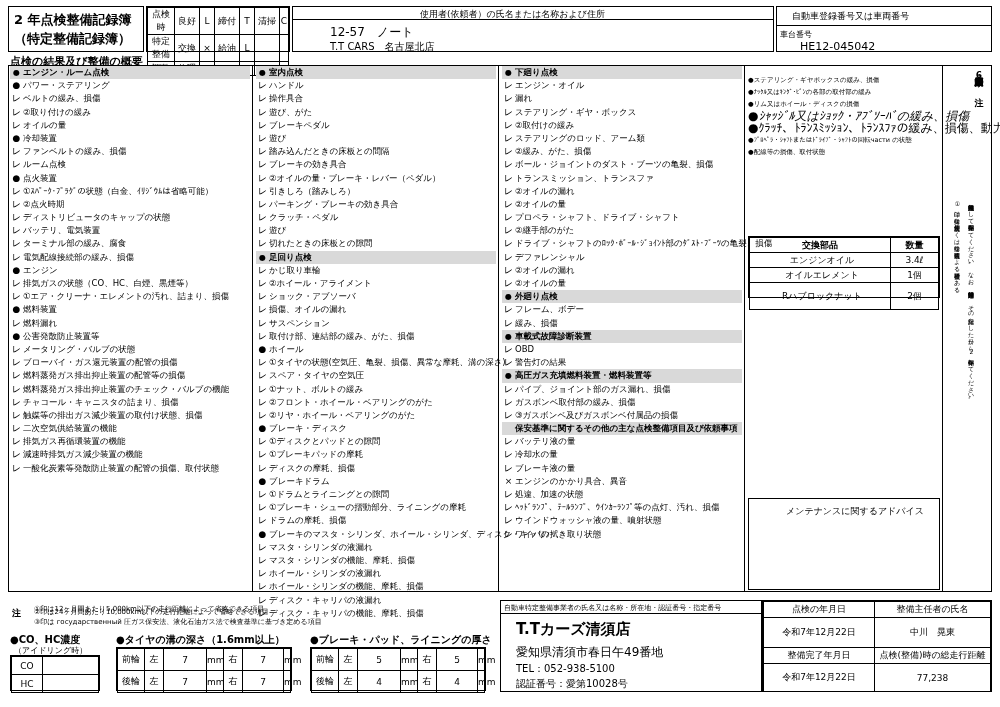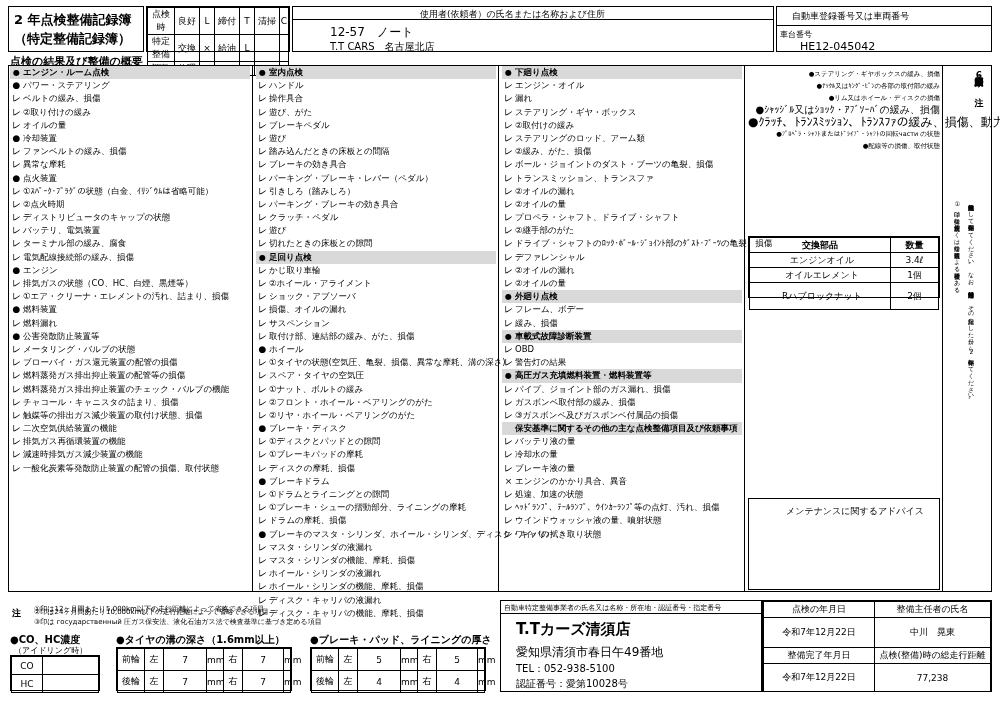--- a/index.html
+++ b/index.html
@@ -94,21 +94,21 @@
   <div class="bx" style="left:942px;top:65px;width:0;height:527px;border-width:0 0 0 1px;"></div>
 
   <div class="col" id="col1" style="left:10px;top:66px;width:240px;">
       <div class="row hdr"><span class="mk">●</span><span class="tx">エンジン・ルーム点検</span></div>
       <div class="row"><span class="mk">●</span><span class="tx">パワー・ステアリング</span></div>
       <div class="row"><span class="mk">レ</span><span class="tx">ベルトの緩み、損傷</span></div>
       <div class="row"><span class="mk">レ</span><span class="tx">②取り付けの緩み</span></div>
       <div class="row"><span class="mk">レ</span><span class="tx">オイルの量</span></div>
       <div class="row"><span class="mk">●</span><span class="tx">冷却装置</span></div>
       <div class="row"><span class="mk">レ</span><span class="tx">ファンベルトの緩み、損傷</span></div>
-      <div class="row"><span class="mk">レ</span><span class="tx">異常な摩耗</span></div>
+      <div class="row"><span class="mk">レ</span><span class="tx">ルーム点検</span></div>
       <div class="row"><span class="mk">●</span><span class="tx">点火装置</span></div>
       <div class="row"><span class="mk">レ</span><span class="tx">①ｽﾊﾟｰｸ･ﾌﾟﾗｸﾞの状態（白金、ｲﾘｼﾞｳﾑは省略可能）</span></div>
       <div class="row"><span class="mk">レ</span><span class="tx">②点火時期</span></div>
       <div class="row"><span class="mk">レ</span><span class="tx">ディストリビュータのキャップの状態</span></div>
       <div class="row"><span class="mk">レ</span><span class="tx">バッテリ、電気装置</span></div>
       <div class="row"><span class="mk">レ</span><span class="tx">ターミナル部の緩み、腐食</span></div>
       <div class="row"><span class="mk">レ</span><span class="tx">電気配線接続部の緩み、損傷</span></div>
       <div class="row"><span class="mk">●</span><span class="tx">エンジン</span></div>
       <div class="row"><span class="mk">レ</span><span class="tx">排気ガスの状態（CO、HC、白煙、黒煙等）</span></div>
       <div class="row"><span class="mk">レ</span><span class="tx">①エア・クリーナ・エレメントの汚れ、詰まり、損傷</span></div>
@@ -128,21 +128,21 @@
     </div>
   <div class="col" id="col2" style="left:256px;top:66px;width:240px;">
       <div class="row hdr"><span class="mk">●</span><span class="tx">室内点検</span></div>
       <div class="row"><span class="mk">レ</span><span class="tx">ハンドル</span></div>
       <div class="row"><span class="mk">レ</span><span class="tx">操作具合</span></div>
       <div class="row"><span class="mk">レ</span><span class="tx">遊び、がた</span></div>
       <div class="row"><span class="mk">レ</span><span class="tx">ブレーキペダル</span></div>
       <div class="row"><span class="mk">レ</span><span class="tx">遊び</span></div>
       <div class="row"><span class="mk">レ</span><span class="tx">踏み込んだときの床板との間隔</span></div>
       <div class="row"><span class="mk">レ</span><span class="tx">ブレーキの効き具合</span></div>
-      <div class="row"><span class="mk">レ</span><span class="tx">パーキング・ブレーキ・レバー（ペダル）</span></div>
+      <div class="row"><span class="mk">レ</span><span class="tx">②オイルの量・ブレーキ・レバー（ペダル）</span></div>
       <div class="row"><span class="mk">レ</span><span class="tx">引きしろ（踏みしろ）</span></div>
       <div class="row"><span class="mk">レ</span><span class="tx">パーキング・ブレーキの効き具合</span></div>
       <div class="row"><span class="mk">レ</span><span class="tx">クラッチ・ペダル</span></div>
       <div class="row"><span class="mk">レ</span><span class="tx">遊び</span></div>
       <div class="row"><span class="mk">レ</span><span class="tx">切れたときの床板との隙間</span></div>
       <div class="row hdr"><span class="mk">●</span><span class="tx">足回り点検</span></div>
       <div class="row"><span class="mk">レ</span><span class="tx">かじ取り車輪</span></div>
       <div class="row"><span class="mk">レ</span><span class="tx">②ホイール・アライメント</span></div>
       <div class="row"><span class="mk">レ</span><span class="tx">ショック・アブソーバ</span></div>
       <div class="row"><span class="mk">レ</span><span class="tx">損傷、オイルの漏れ</span></div>
@@ -202,25 +202,25 @@
       <div class="row"><span class="mk">レ</span><span class="tx">バッテリ液の量</span></div>
       <div class="row"><span class="mk">レ</span><span class="tx">冷却水の量</span></div>
       <div class="row"><span class="mk">レ</span><span class="tx">ブレーキ液の量</span></div>
       <div class="row"><span class="mk">×</span><span class="tx">エンジンのかかり具合、異音</span></div>
       <div class="row"><span class="mk">レ</span><span class="tx">処違、加速の状態</span></div>
       <div class="row"><span class="mk">レ</span><span class="tx">ﾍｯﾄﾞﾗﾝﾌﾟ、ﾃｰﾙﾗﾝﾌﾟ、ｳｲﾝｶｰﾗﾝﾌﾟ等の点灯、汚れ、損傷</span></div>
       <div class="row"><span class="mk">レ</span><span class="tx">ウインドウォッシャ液の量、噴射状態</span></div>
       <div class="row"><span class="mk">レ</span><span class="tx">ワイパの拭き取り状態</span></div>
     </div>
 
-  <div class="col" id="rnotes" style="left:748px;top:68px;width:192px;text-align:right;">
+  <div class="col" id="rnotes" style="left:748px;top:74px;width:192px;">
       <div class="row" style="height: 12px; line-height: 12px; font-size: 6.5px;">●ステアリング・ギヤボックスの緩み、損傷</div>
       <div class="row" style="height: 12px; line-height: 12px; font-size: 6.5px;">●ﾅｯｸﾙ又はｷﾝｸﾞ･ﾋﾟﾝの各部の取付部の緩み</div>
       <div class="row" style="height: 12px; line-height: 12px; font-size: 6.5px;">●リム又はホイール・ディスクの損傷</div>
-      <div class="row" style="height: 12px; line-height: 12px; font-size: 10px;">●ｼｬｯｼﾞﾙ又はｼｮｯｸ・ｱﾌﾞｿｰﾊﾞの緩み、損傷</div>
+      <div class="row" style="height: 12px; line-height: 12px; font-size: 12px; font-style: italic;">●ｼｬｯｼﾞﾙ又はｼｮｯｸ・ｱﾌﾞｿｰﾊﾞの緩み、損傷</div>
       <div class="row" style="height: 12px; line-height: 12px; font-size: 12px;">●ｸﾗｯﾁ、ﾄﾗﾝｽﾐｯｼｮﾝ、ﾄﾗﾝｽﾌｧの緩み、損傷、動力分配機構の損傷</div>
       <div class="row" style="height: 12px; line-height: 12px; font-size: 6.5px;">●ﾌﾟﾛﾍﾟﾗ・ｼｬﾌﾄまたはﾄﾞﾗｲﾌﾞ・ｼｬﾌﾄの回転части の状態</div>
       <div class="row" style="height: 12px; line-height: 12px; font-size: 6.5px;">●配線等の損傷、取付状態</div>
     </div>
 
   <div class="t vt f9 b" style="left:972px;top:70px;height:100px;">自家用乗用等・別表6 注</div>
   <div class="t vt f6" style="left:952px;top:200px;height:130px;">①印は特殊な使用状況若しくは特殊な構造装置による検査項目である</div>
   <div class="t vt f6" style="left:966px;top:200px;height:320px;">点検整備記録簿として長期間保存してください。なお、特定整備記録簿は、その記録をした日から2年間保存してください。</div>
 
   <div class="bx" style="left:748px;top:236px;width:192px;height:62px;">

